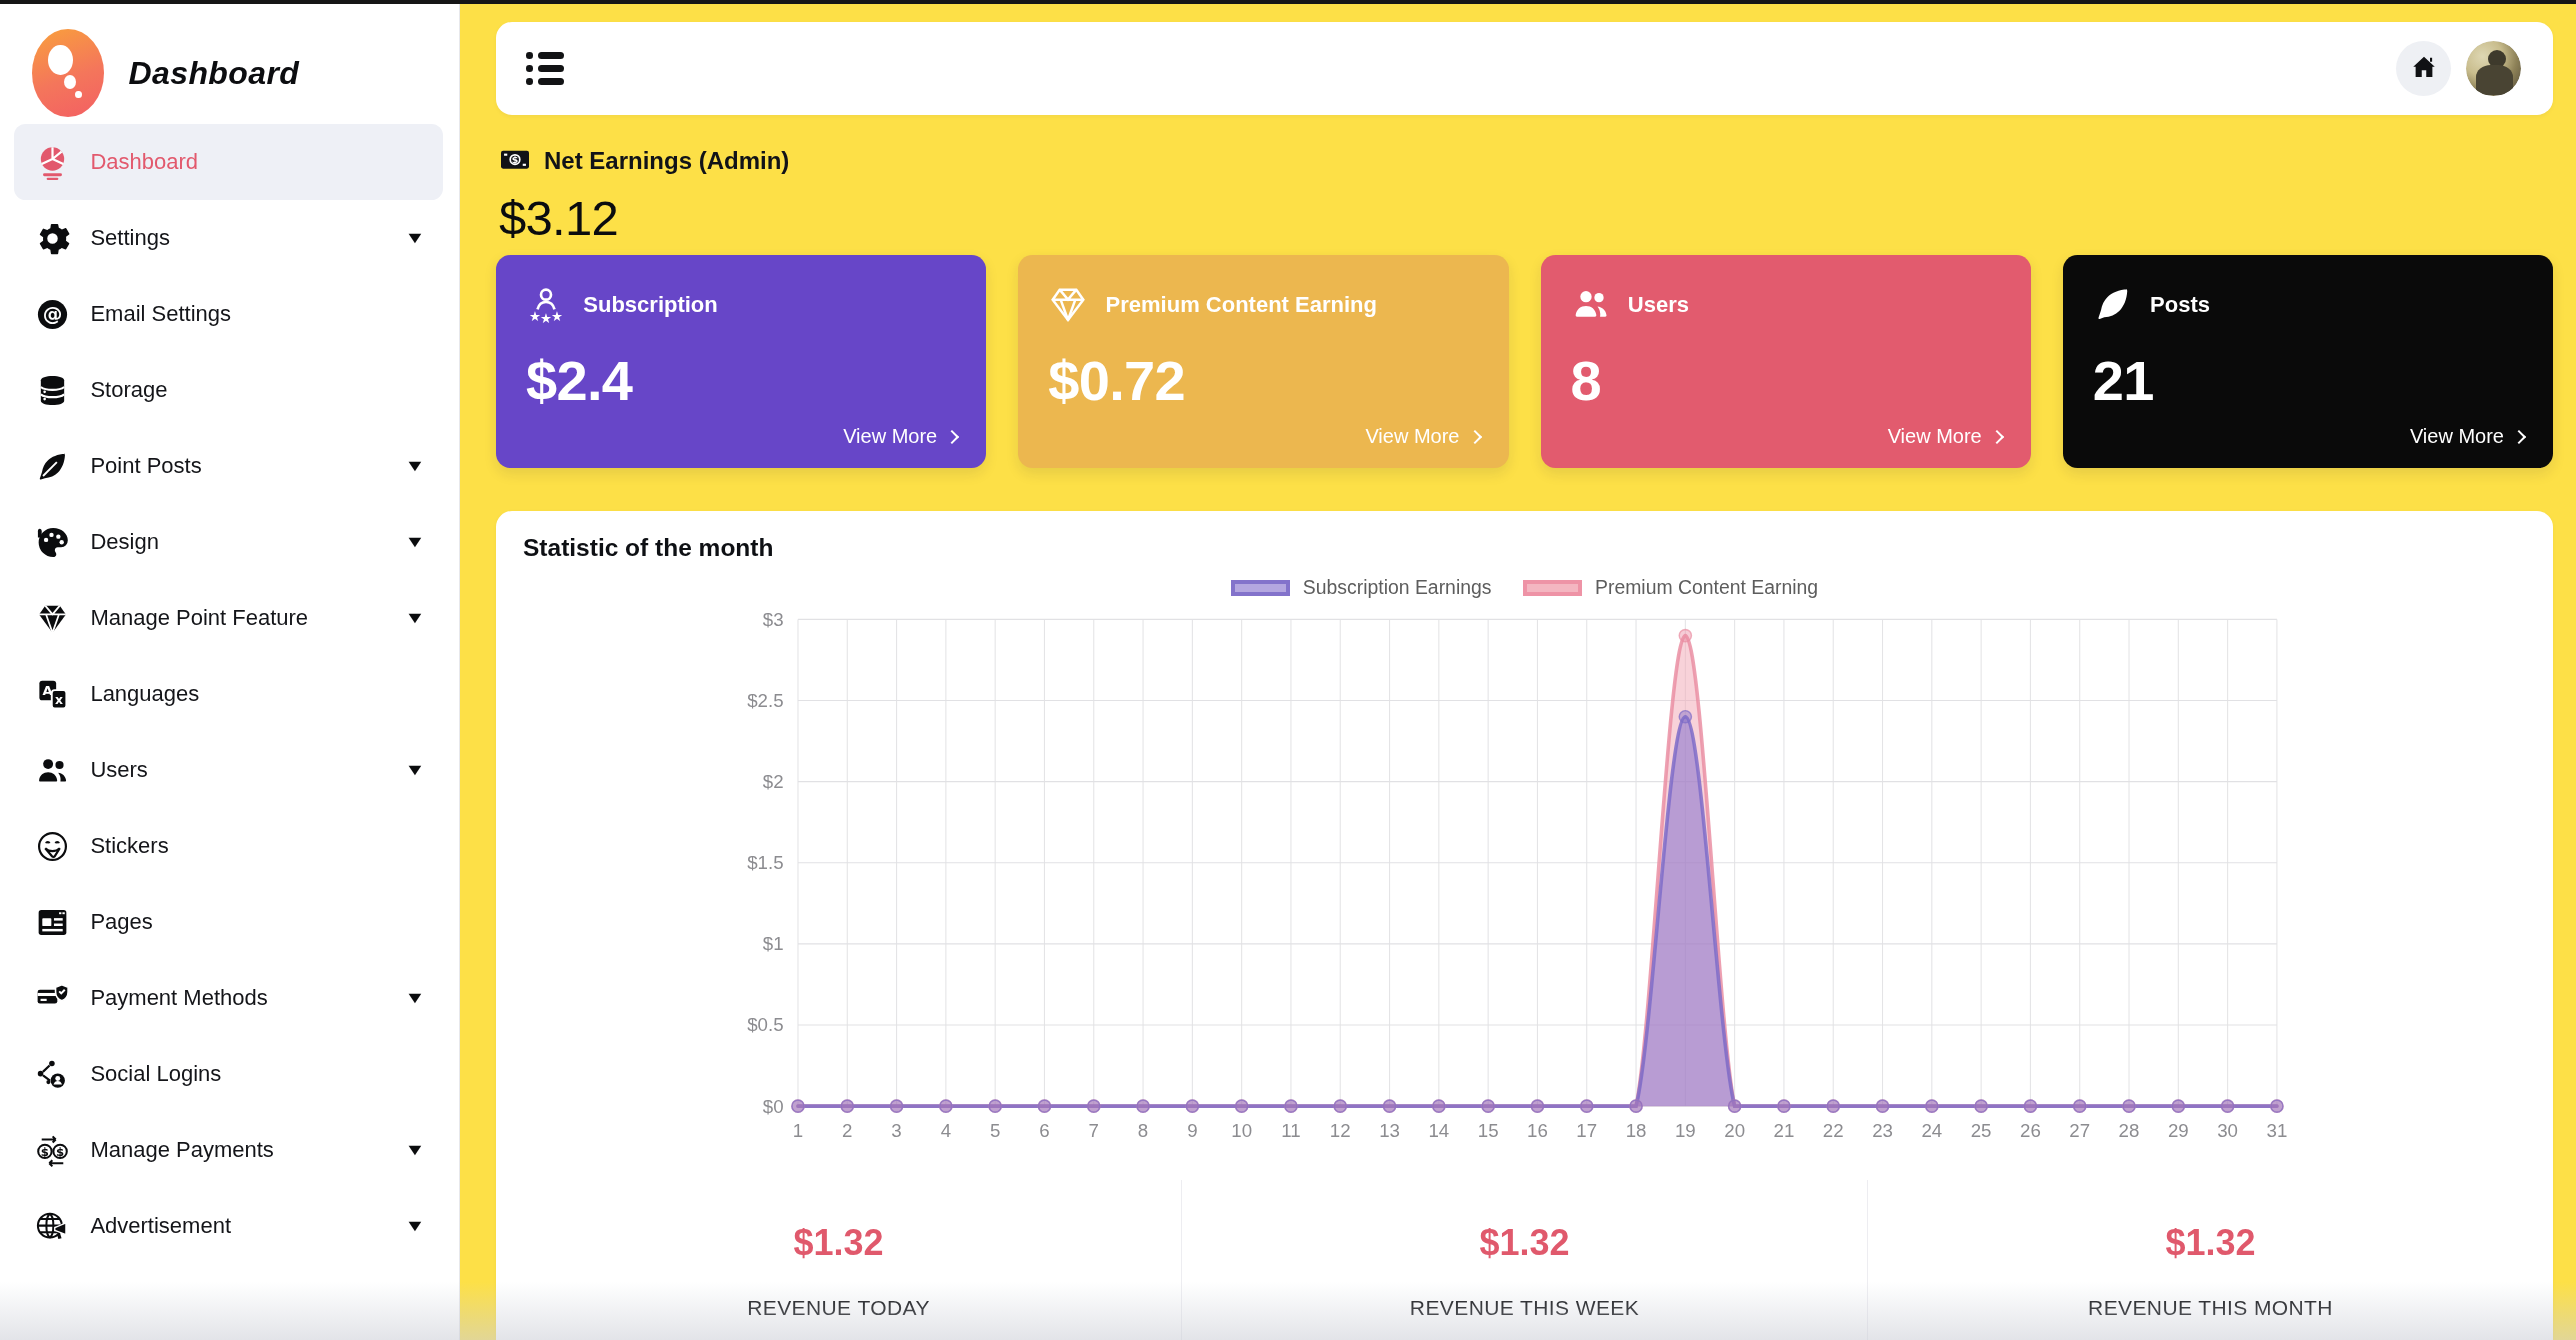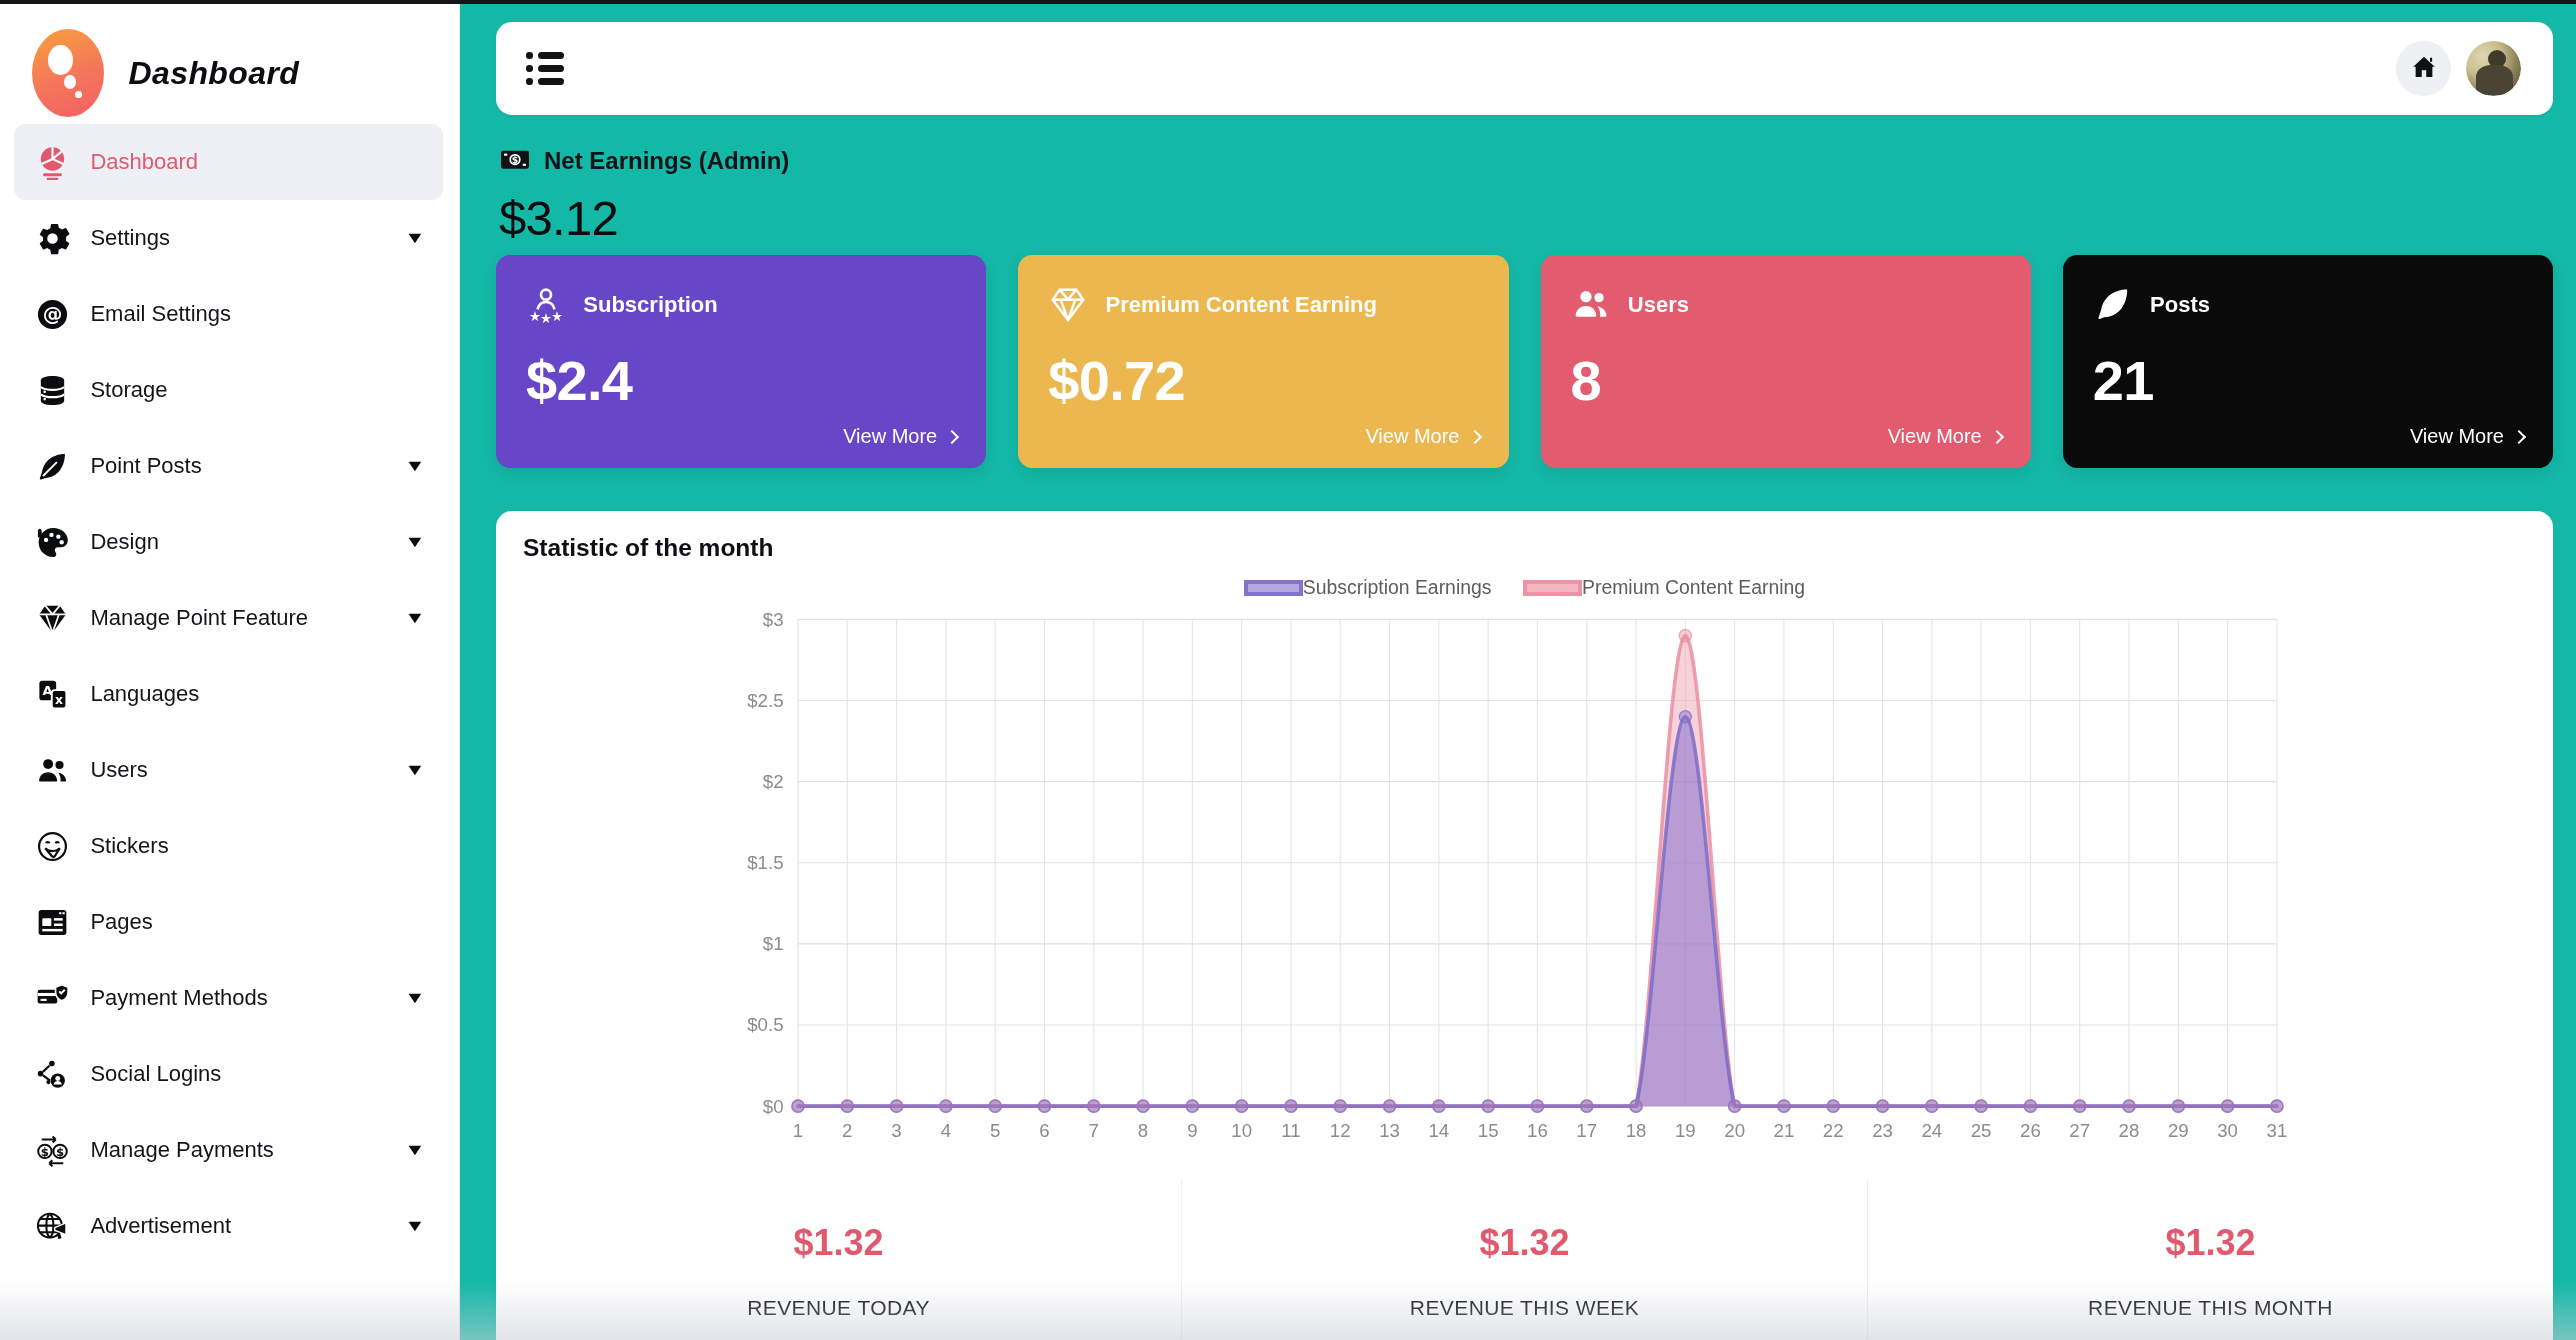--- a/index.html
+++ b/index.html
@@ -1,18 +1,18 @@
 <!DOCTYPE html>
 <html style="font-size:11.5px"><head>
 <meta charset="utf-8">
 <style>
   * { margin:0; padding:0; box-sizing:border-box; }
   html,body { width:2576px; height:1340px; }
   body { font-family:"Liberation Sans","DejaVu Sans",sans-serif; background:#f2f4f8; overflow:hidden; }
-  #root { position:relative; width:2576px; height:1340px; background:#14b8a6; overflow:hidden; }
+  #root { position:relative; width:2576px; height:1340px; background:#fde047; overflow:hidden; }
   .top-strip { position:absolute; top:0; left:0; right:0; height:4.3px; background:#161616; z-index:40; }
 
   
   .sidebar { position:absolute; left:0; top:0; bottom:0; width:460px; background:#ffffff; border-right:1.4px solid #e7e8ec; z-index:20; }
   .brand { position:absolute; left:32px; top:30px; height:86px; display:flex; align-items:center; gap:24.5px; }
   .brand-logo { width:72px; height:88px; border-radius:50%; background:linear-gradient(160deg,#f9a03c 0%,#f4765b 55%,#f35f63 100%); position:relative; }
   .brand-logo i { position:absolute; background:#fff; border-radius:50%; display:block; }
   .brand-logo .c1 { width:24.5px; height:30px; left:16px; top:16px; }
   .brand-logo .c2 { width:12.2px; height:14.4px; left:32px; top:46px; }
   .brand-logo .c3 { width:6.5px; height:7.2px; left:43px; top:62px; }
@@ -55,21 +55,21 @@
   .stat-top svg { width:40px; height:40px; }
   .stat-label { font-size:22px; font-weight:600; }
   .stat-value { position:absolute; left:30px; top:93px; font-size:56px; font-weight:800; letter-spacing:-0.7px; }
   .view-more { position:absolute; right:29px; bottom:20px; display:flex; align-items:center; gap:10px; font-size:20px; font-weight:500; cursor:pointer; }
   .chev { width:10px; height:10px; border-top:2.9px solid #fff; border-right:2.9px solid #fff; transform:rotate(45deg); margin-top:1.4px; }
 
   
   .chart-card { position:absolute; left:496px; top:511px; width:2057px; height:899px; background:#fff; border-radius:16px; box-shadow:0 1.4px 4.3px rgba(30,34,60,0.04); }
   .chart-title { position:absolute; left:27px; top:23px; font-size:24.5px; font-weight:700; color:#0e1014;text-align:center; }
   .legend { position:absolute; left:0; right:0; top:65px; display:flex; justify-content:center; align-items:center; gap:14.4px; }
-  .legend-item { display:flex; align-items:center; margin:0 8.6px; }
+  .legend-item { display:flex; align-items:center; gap:13px; margin:0 8.6px; }
   .legend-chip { width:59px; height:16px; border-style:solid; border-width:4.3px; }
   .legend-text { font-size:19.4px; color:#5d5d5d; }
   #chart-svg { position:absolute; left:0; top:101px; }
 
   .revenue-row { position:absolute; left:0; right:0; top:669px; height:163px; display:flex; }
   .rev-col { flex:1; display:flex; flex-direction:column; align-items:center; padding-top:42px; gap:32px; }
   .rev-col + .rev-col { border-left:1.4px solid #ededf1; }
   .rev-value { font-size:36px; font-weight:700; color:#e0596c; }
   .rev-label { font-size:21px; font-weight:500; color:#0f1013; letter-spacing:0.4px; }
 

